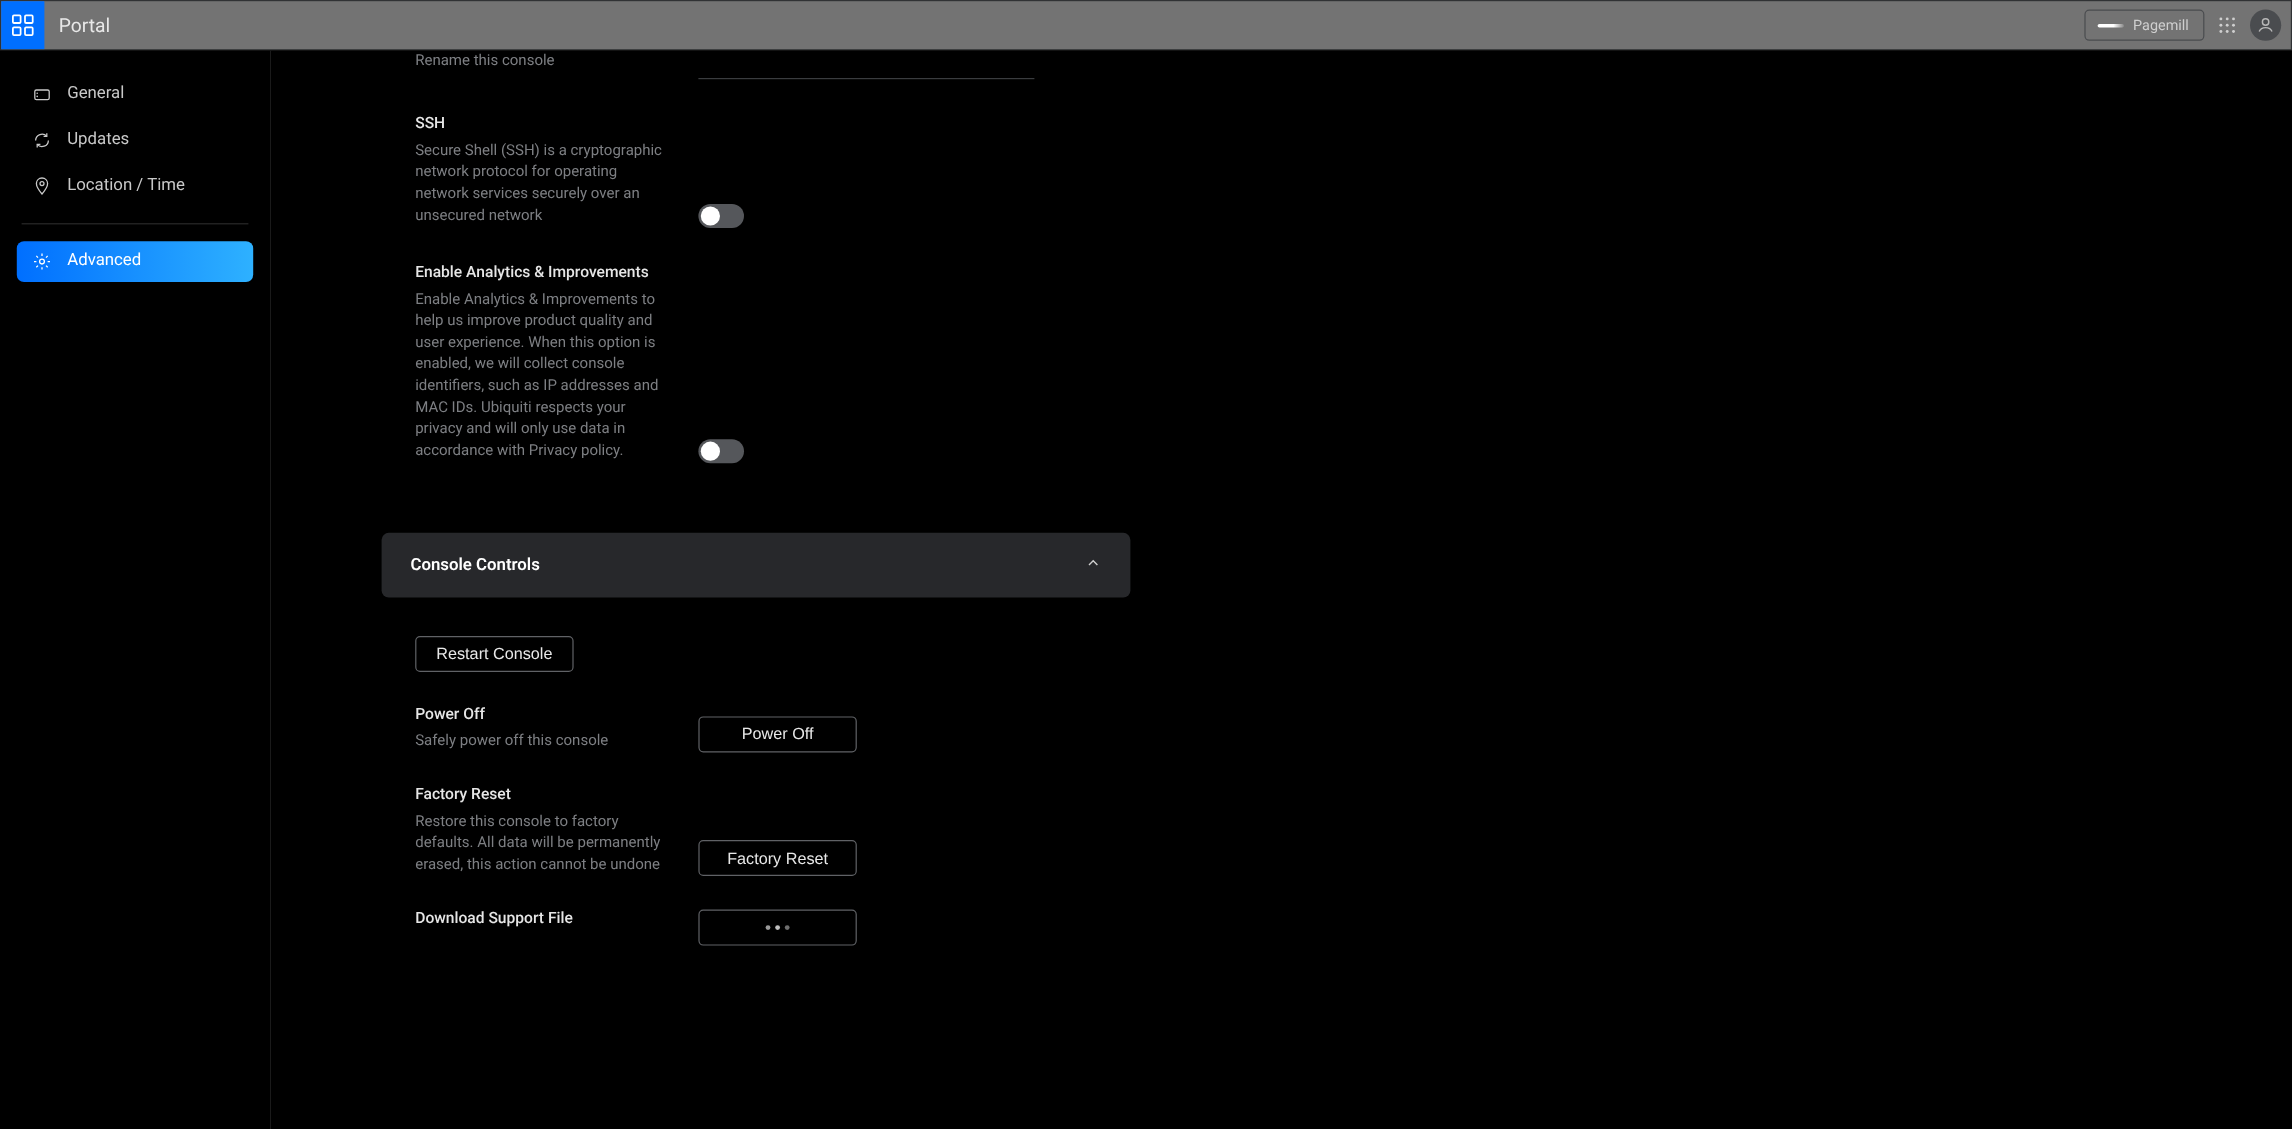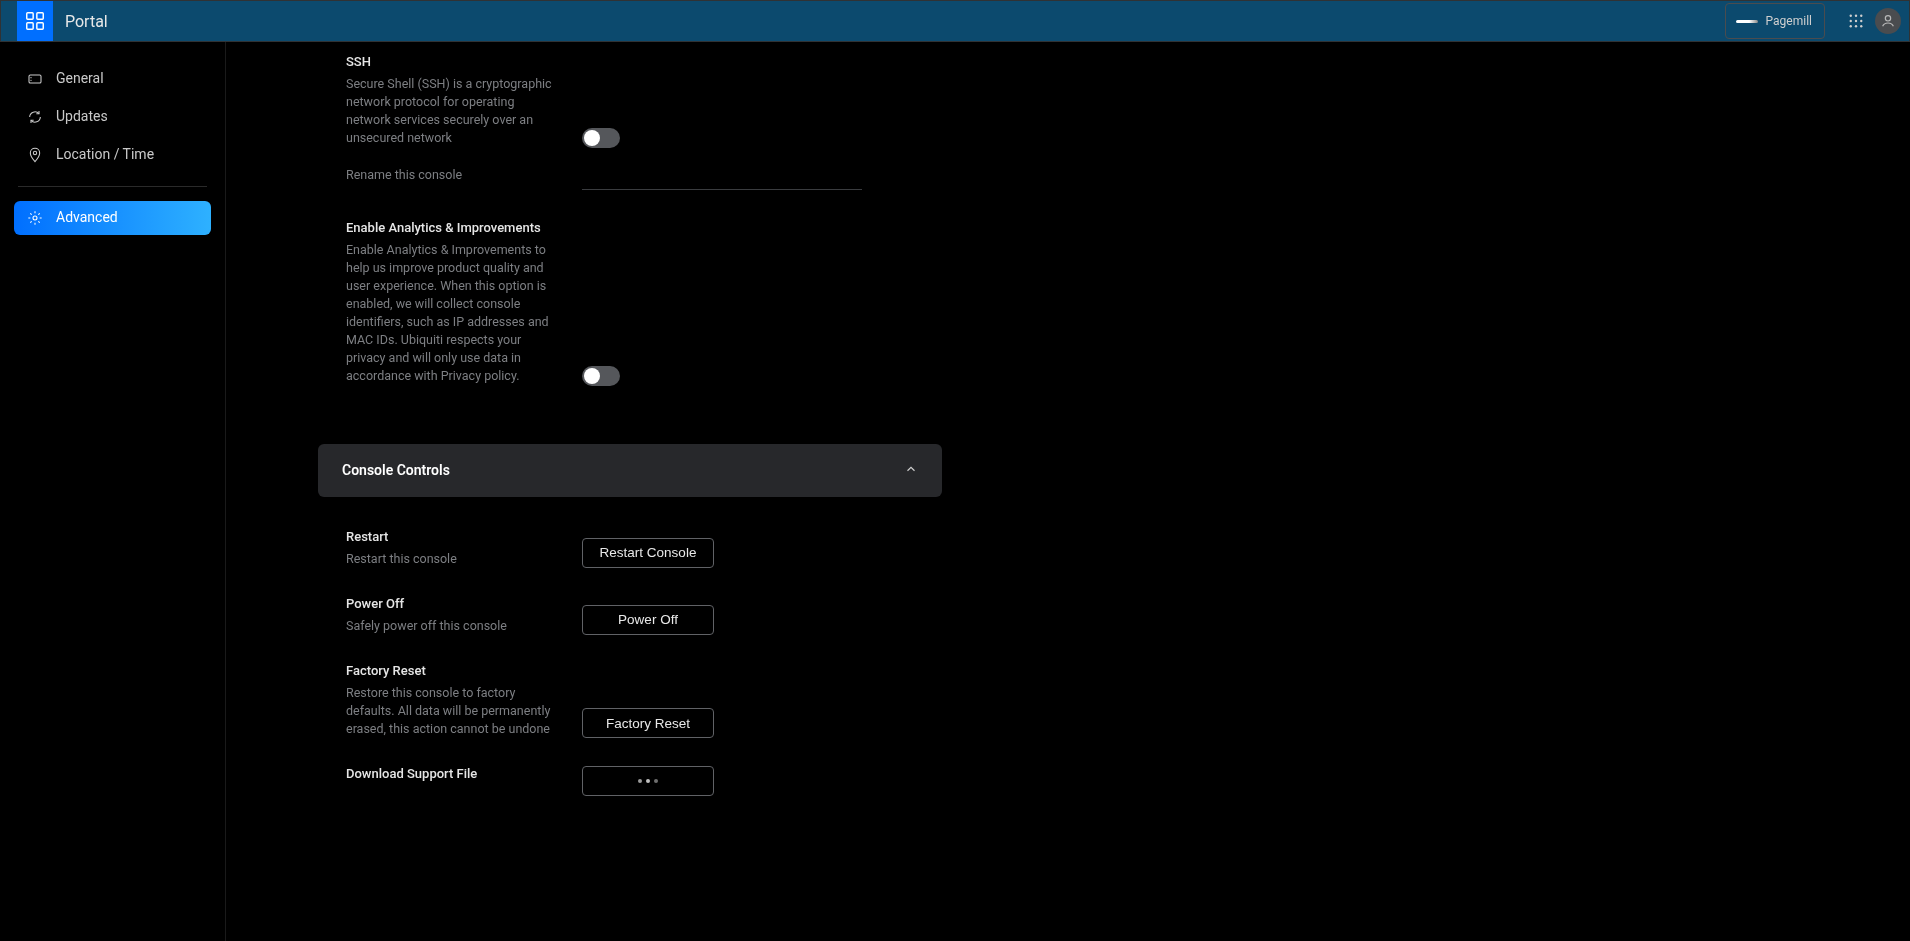--- a/index.html
+++ b/index.html
@@ -1,42 +1,41 @@
 <!DOCTYPE html>
 <html><head>
 <meta charset="utf-8">
 <style>
   * { box-sizing: border-box; margin: 0; padding: 0; }
   html, body { width: 100%; height: 100%; background: #000; color: #d8d8d8; font-family: -apple-system, BlinkMacSystemFont, "Segoe UI", Roboto, "Helvetica Neue", Arial, sans-serif; font-size: 14px; }
   
   
   .topbar {
     height: 42px;
-    background: #0c4a6e;
+    background: #737373;
     border: 1px solid #303234;
     display: flex;
     align-items: center;
-    padding: 0 8px 0 16px;
+    padding: 0 8px 0 0;
   }
   .app-logo {
     width: 36px; height: 40px;
     background: #006fff;
     display: flex; align-items: center; justify-content: center;
     margin-right: 12px;
   }
   .app-logo svg { width: 22px; height: 22px; }
   .app-title { color: #e8e8e8; font-size: 16px; font-weight: 400; }
   .topbar-spacer { flex: 1; }
   .account-chip {
     display: flex; align-items: center;
     border: 1px solid #4a4c4f;
     border-radius: 4px;
     padding: 4px 12px 4px 10px;
-    margin-right: 12px;
-    height: 36px;
+    height: 26px;
   }
   .account-chip .logo-mark {
     width: 22px; height: 10px;
     margin-right: 8px;
     display:flex; align-items:center;
   }
   .account-chip .logo-mark span {
     display:inline-block;
     width:22px; height:3px;
     background: linear-gradient(90deg,#fff 0%, #fff 60%, #888 100%);
@@ -242,41 +241,41 @@
           </svg>
       </span>
       <span>Advanced</span>
     </div>
   </div>
 
   <div class="content">
 
     <div class="settings-block">
 
+      <div class="setting-row" style="padding-top:0;">
+        <div class="setting-label-col">
+          <div class="desc">Rename this console</div>
+        </div>
+        <div class="setting-control-col">
+          <div class="input-underline"></div>
+        </div>
+      </div>
+
       <div class="setting-row">
         <div class="setting-label-col">
           <div class="title">SSH</div>
           <div class="desc">Secure Shell (SSH) is a cryptographic network protocol for operating network services securely over an unsecured network</div>
         </div>
         <div class="setting-control-col">
           <div class="toggle">
               <div class="knob"></div>
             </div>
         </div>
       </div>
 
-      <div class="setting-row" style="padding-top:0;">
-        <div class="setting-label-col">
-          <div class="desc">Rename this console</div>
-        </div>
-        <div class="setting-control-col">
-          <div class="input-underline"></div>
-        </div>
-      </div>
-
       <div class="setting-row">
         <div class="setting-label-col">
           <div class="title">Enable Analytics &amp; Improvements</div>
           <div class="desc">Enable Analytics &amp; Improvements to help us improve product quality and user experience. When this option is enabled, we will collect console identifiers, such as IP addresses and MAC IDs. Ubiquiti respects your privacy and will only use data in accordance with Privacy policy.</div>
         </div>
         <div class="setting-control-col">
           <div class="toggle">
               <div class="knob"></div>
             </div>
         </div>
@@ -288,24 +287,20 @@
       <span class="chev">
         <svg viewBox="0 0 24 24">
             <path d="M6 15l6-6 6 6" fill="none" stroke="#cfcfcf" stroke-width="2"></path>
           </svg>
       </span>
     </div>
 
     <div class="settings-block controls-block">
 
       <div class="setting-row">
-        <div class="setting-label-col">
-          <div class="title">Restart</div>
-          <div class="desc">Restart this console</div>
-        </div>
         <div class="setting-control-col">
           <button class="action-button">
             <span>Restart Console</span>
           </button>
         </div>
       </div>
 
       <div class="setting-row">
         <div class="setting-label-col">
           <div class="title">Power Off</div>

